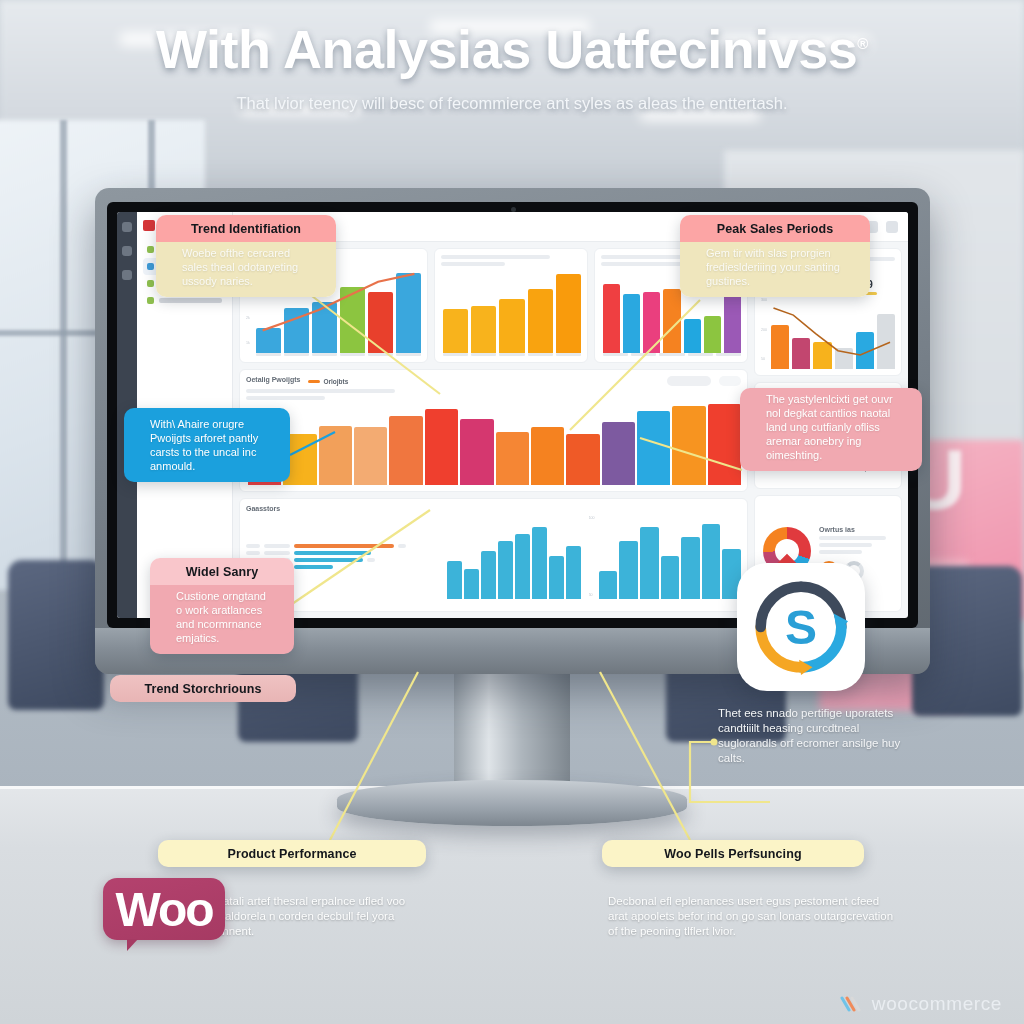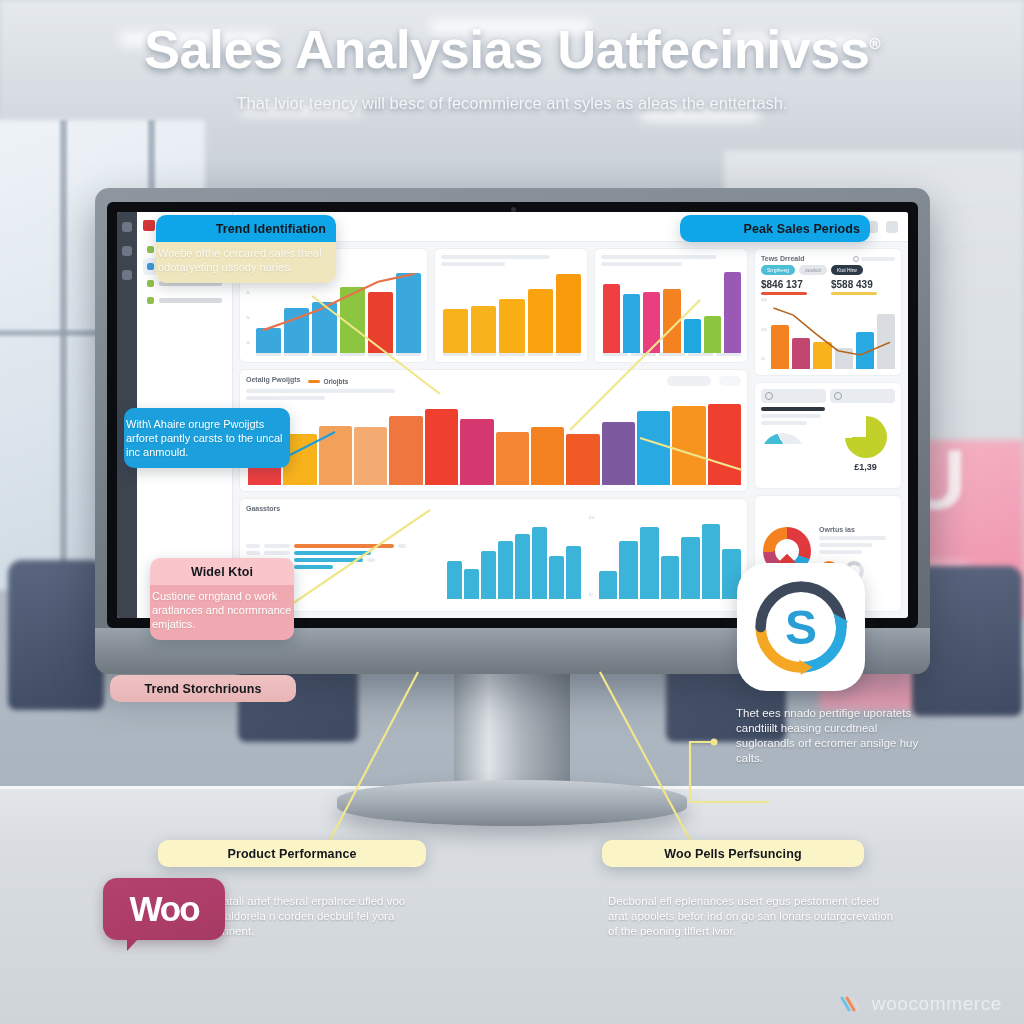--- a/index.html
+++ b/index.html
@@ -151,23 +151,23 @@
          background: conic-gradient(#c2d02a 0deg 268deg, #fff 268deg 360deg); }
   .gauge { width:44px;height:22px;border-radius:44px 44px 0 0;
            background: conic-gradient(from 270deg, #43bcd8 0deg 60deg, #e9edf1 60deg 180deg, transparent 180deg);}
   .money { font-size:9px; font-weight:700; color:#2f363f; }
 
   
   .callout { position: absolute; border-radius: 10px; box-shadow: 0 4px 14px rgba(25,35,50,.22);
              overflow: hidden; }
   .co-head { padding: 7px 10px 6px; font-size: 12.5px; font-weight: 700;
              color:#14171c; text-align:center; letter-spacing:.1px;}
-  .co-body { padding: 4px 2px 9px; font-size: 11px; line-height: 1.28;
+  .co-body { padding: 4px 26px 9px; font-size: 11px; line-height: 1.28;
              color: #ffffff; text-shadow: 0 1px 2px rgba(0,0,0,.12); }
-  .co-yellow .co-head { background:#0ea5e9;text-align:right; }
+  .co-yellow .co-head { background:#fca5a5; }
   .co-yellow .co-body { background:#efe6bd; color:#fafaf4; }
   .co-pink  .co-head { background:#f9c6cb; }
   .co-pink  .co-body { background:#f1a9b1; }
   .co-blue  { background:#1ba0dd; }
   .co-blue .co-body { color:#ffffff; padding-top:9px; }
 
   .plain { position:absolute; font-size: 11.5px; line-height:1.3; color:#f4f6f8;
            text-shadow: 0 1px 2px rgba(0,0,0,.25); }
   .plain-dark { color:#fdfefe; }
 
@@ -184,21 +184,21 @@
 
   
   #woo-badge {
     position:absolute; left:103px; top:878px; width:122px; height:62px;
     background: linear-gradient(165deg,#b4426e 0%, #a63a63 100%);
     border-radius: 14px; display:flex; align-items:center; justify-content:center;
     box-shadow: 0 4px 12px rgba(70,25,50,.3);
   }
   #woo-badge:after{ content:""; position:absolute; left:24px; bottom:-11px;
     border-width:12px 11px 0 0; border-style:solid; border-color:#a63a63 transparent transparent transparent;}
-  #woo-badge span { font-size: 35px; font-weight:800; color:#fff; letter-spacing:-2px; position:relative; z-index:2;}
+  #woo-badge span { font-size: 48px; font-weight:800; color:#fff; letter-spacing:-2px; position:relative; z-index:2;}
   #sync-badge {
     position:absolute; left:737px; top:563px; width:128px; height:128px;
     background:#fff; border-radius: 30px; box-shadow: 0 6px 18px rgba(30,45,60,.25);
     display:flex; align-items:center; justify-content:center;
   }
   #foot-logo { position:absolute; right:22px; top:993px; display:flex; align-items:center; gap:8px; }
   #foot-logo .wm { font-size: 19px; color:#e9edf1; letter-spacing:.6px;
                    font-family:"Liberation Sans", sans-serif; }
 
   svg.lines { position:absolute; inset:0; width:1024px; height:1024px; pointer-events:none; }
@@ -553,50 +553,52 @@
     <line x1="292" y1="604" x2="430" y2="510"></line>
     <line x1="640" y1="438" x2="742" y2="470"></line>
     <line x1="330" y1="840" x2="418" y2="672"></line>
     <line x1="690" y1="840" x2="600" y2="672"></line>
     <polyline points="712,742 690,742 690,802 770,802"></polyline>
   </g>
   <circle cx="714" cy="742" r="3.5" fill="#f0e68c"></circle>
 </svg>
 
 <div id="hdr">
-  <h1><span>Sales Analysias Uatfecinivss</span><span class="reg">®</span></h1>
+  <h1><span>With Analysias Uatfecinivss</span><span class="reg">®</span></h1>
   <div id="sub">That lvior teency will besc of fecommierce ant syles as aleas the enttertash.</div>
 </div>
 
 <div class="callout co-yellow" style="left:156px;top:215px;width:180px;">
   <div class="co-head">Trend Identifiation</div>
   <div class="co-body">Woebe ofthe cercared sales theal odotaryeting ussody naries.</div>
 </div>
 
 <div class="callout co-yellow" style="left:680px;top:215px;width:190px;">
   <div class="co-head">Peak Sales Periods</div>
+  <div class="co-body">Gem tir with slas prorgien fredieslderiiing your santing gustines.</div>
 </div>
 
 <div class="callout co-blue" style="left:124px;top:408px;width:166px;">
   <div class="co-body">With\ Ahaire orugre Pwoijgts arforet pantly carsts to the uncal inc anmould.</div>
 </div>
 
 <div class="callout co-pink" style="left:740px;top:388px;width:182px;">
+  <div class="co-body">The yastylenlcixti get ouvr nol degkat cantlios naotal land ung cutfianly ofliss aremar aonebry ing oimeshting.</div>
 </div>
 
 <div class="callout co-pink" style="left:150px;top:558px;width:144px;">
-  <div class="co-head">Widel Ktoi</div>
+  <div class="co-head">Widel Sanry</div>
   <div class="co-body">Custione orngtand o work aratlances and ncormrnance emjatics.</div>
 </div>
 
 <div class="callout co-pink" style="left:110px;top:675px;width:186px;background:transparent;box-shadow:none">
   <div class="co-head" style="background:linear-gradient(180deg,#efc2c2 0%,#e8b5b5 100%)">Trend Storchriouns</div>
 </div>
 
-<div class="plain" style="left:736px;top:706px;width:200px">Thet ees nnado pertifige uporatets candtiiilt heasing curcdtneal suglorandls orf ecromer ansilge huy calts.</div>
+<div class="plain" style="left:718px;top:706px;width:200px">Thet ees nnado pertifige uporatets candtiiilt heasing curcdtneal suglorandls orf ecromer ansilge huy calts.</div>
 
 <div class="callout" style="left:158px;top:840px;width:268px;background:#fbf4c7">
   <div class="co-head">Product Performance</div>
 </div>
 <div class="plain plain-dark" style="left:168px;top:894px;width:262px">Forenga luatali artef thesral erpalnce ufled voo nthentof ovaldorela n corden decbull fel yora eoliste lactnnent.</div>
 
 <div class="callout" style="left:602px;top:840px;width:262px;background:#fbf4c7">
   <div class="co-head">Woo Pells Perfsuncing</div>
 </div>
 <div class="plain plain-dark" style="left:608px;top:894px;width:290px">Decbonal efl eplenances usert egus pestoment cfeed arat apoolets befor ind on go san lonars outargcrevation of the peoning tlflert lvior.</div>

